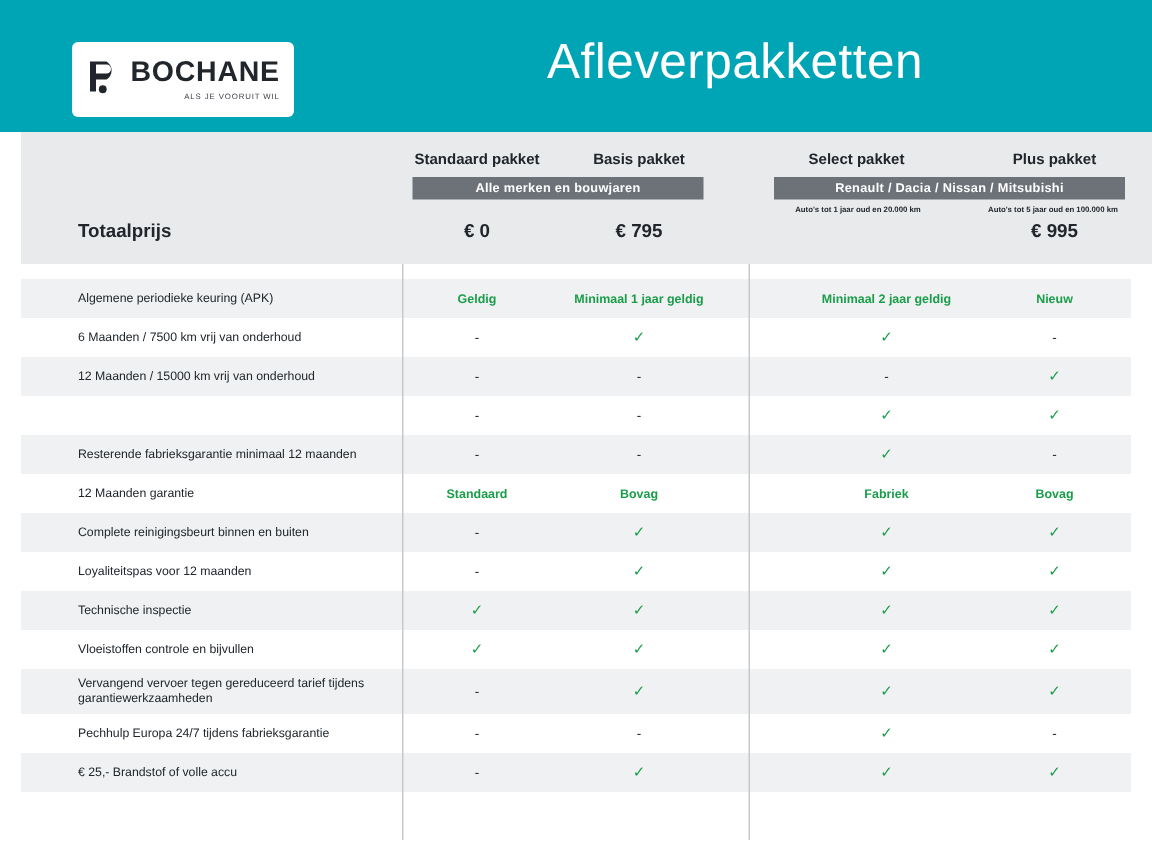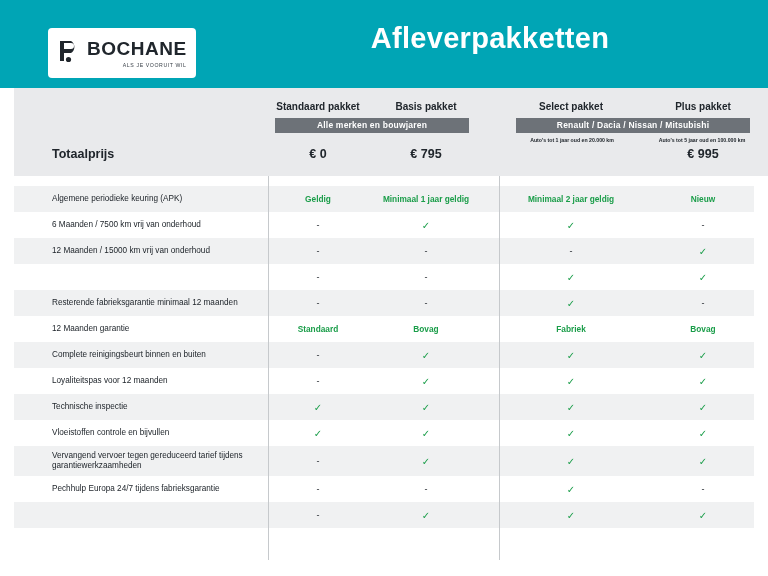--- a/index.html
+++ b/index.html
@@ -54,22 +54,22 @@
     color: #3a4149;
     margin-top: 4px;
     text-align: right;
   }
   .header-title {
     position: absolute;
     left: 230px; top: 22px;
     width: 520px;
     text-align: center;
     color: #ffffff;
-    font-size: 29px;
-    font-weight: bold;
+    font-size: 33px;
+    font-weight: normal;
     letter-spacing: 0.3px;
   }
 
   
   .band {
     position: absolute;
     left: 0; top: 88px;
     width: 768px; height: 88px;
     background: #e9eaec;
   }
@@ -165,21 +165,21 @@
     line-height: 1.25;
   }
   .cell {
     position: absolute;
     text-align: center;
     font-size: 9px;
     color: #20262c;
   }
   .c-std  { left: 272px; width: 92px; }
   .c-bas  { left: 380px; width: 92px; }
-  .c-sel  { left: 516px; width: 110px; }
+  .c-sel  { left: 536px; width: 110px; }
   .c-plus { left: 648px; width: 110px; }
 
   .tick { color: #1a9d49; font-size: 10px; }
   .dash { color: #20262c; font-size: 9px; }
   .txt-green { color: #1a9d49; font-size: 8.3px; font-weight: bold; }
 
   
   .vsep {
     position: absolute;
     top: 176px;
@@ -334,20 +334,21 @@
         <div class="cell c-plus"><span class="tick">✓</span></div>
       </div>
       <div class="row plain">
         <div class="label">Pechhulp Europa 24/7 tijdens fabrieksgarantie</div>
         <div class="cell c-std"><span class="dash">-</span></div>
         <div class="cell c-bas"><span class="dash">-</span></div>
         <div class="cell c-sel"><span class="tick">✓</span></div>
         <div class="cell c-plus"><span class="dash">-</span></div>
       </div>
       <div class="row alt">
+        <div class="label">€ 25,- Brandstof of  volle accu</div>
         <div class="cell c-std"><span class="dash">-</span></div>
         <div class="cell c-bas"><span class="tick">✓</span></div>
         <div class="cell c-sel"><span class="tick">✓</span></div>
         <div class="cell c-plus"><span class="tick">✓</span></div>
       </div>
     </div>
 
   <div class="vsep vsep-a"></div>
   <div class="vsep vsep-b"></div>
   <div class="margin-left"></div>

